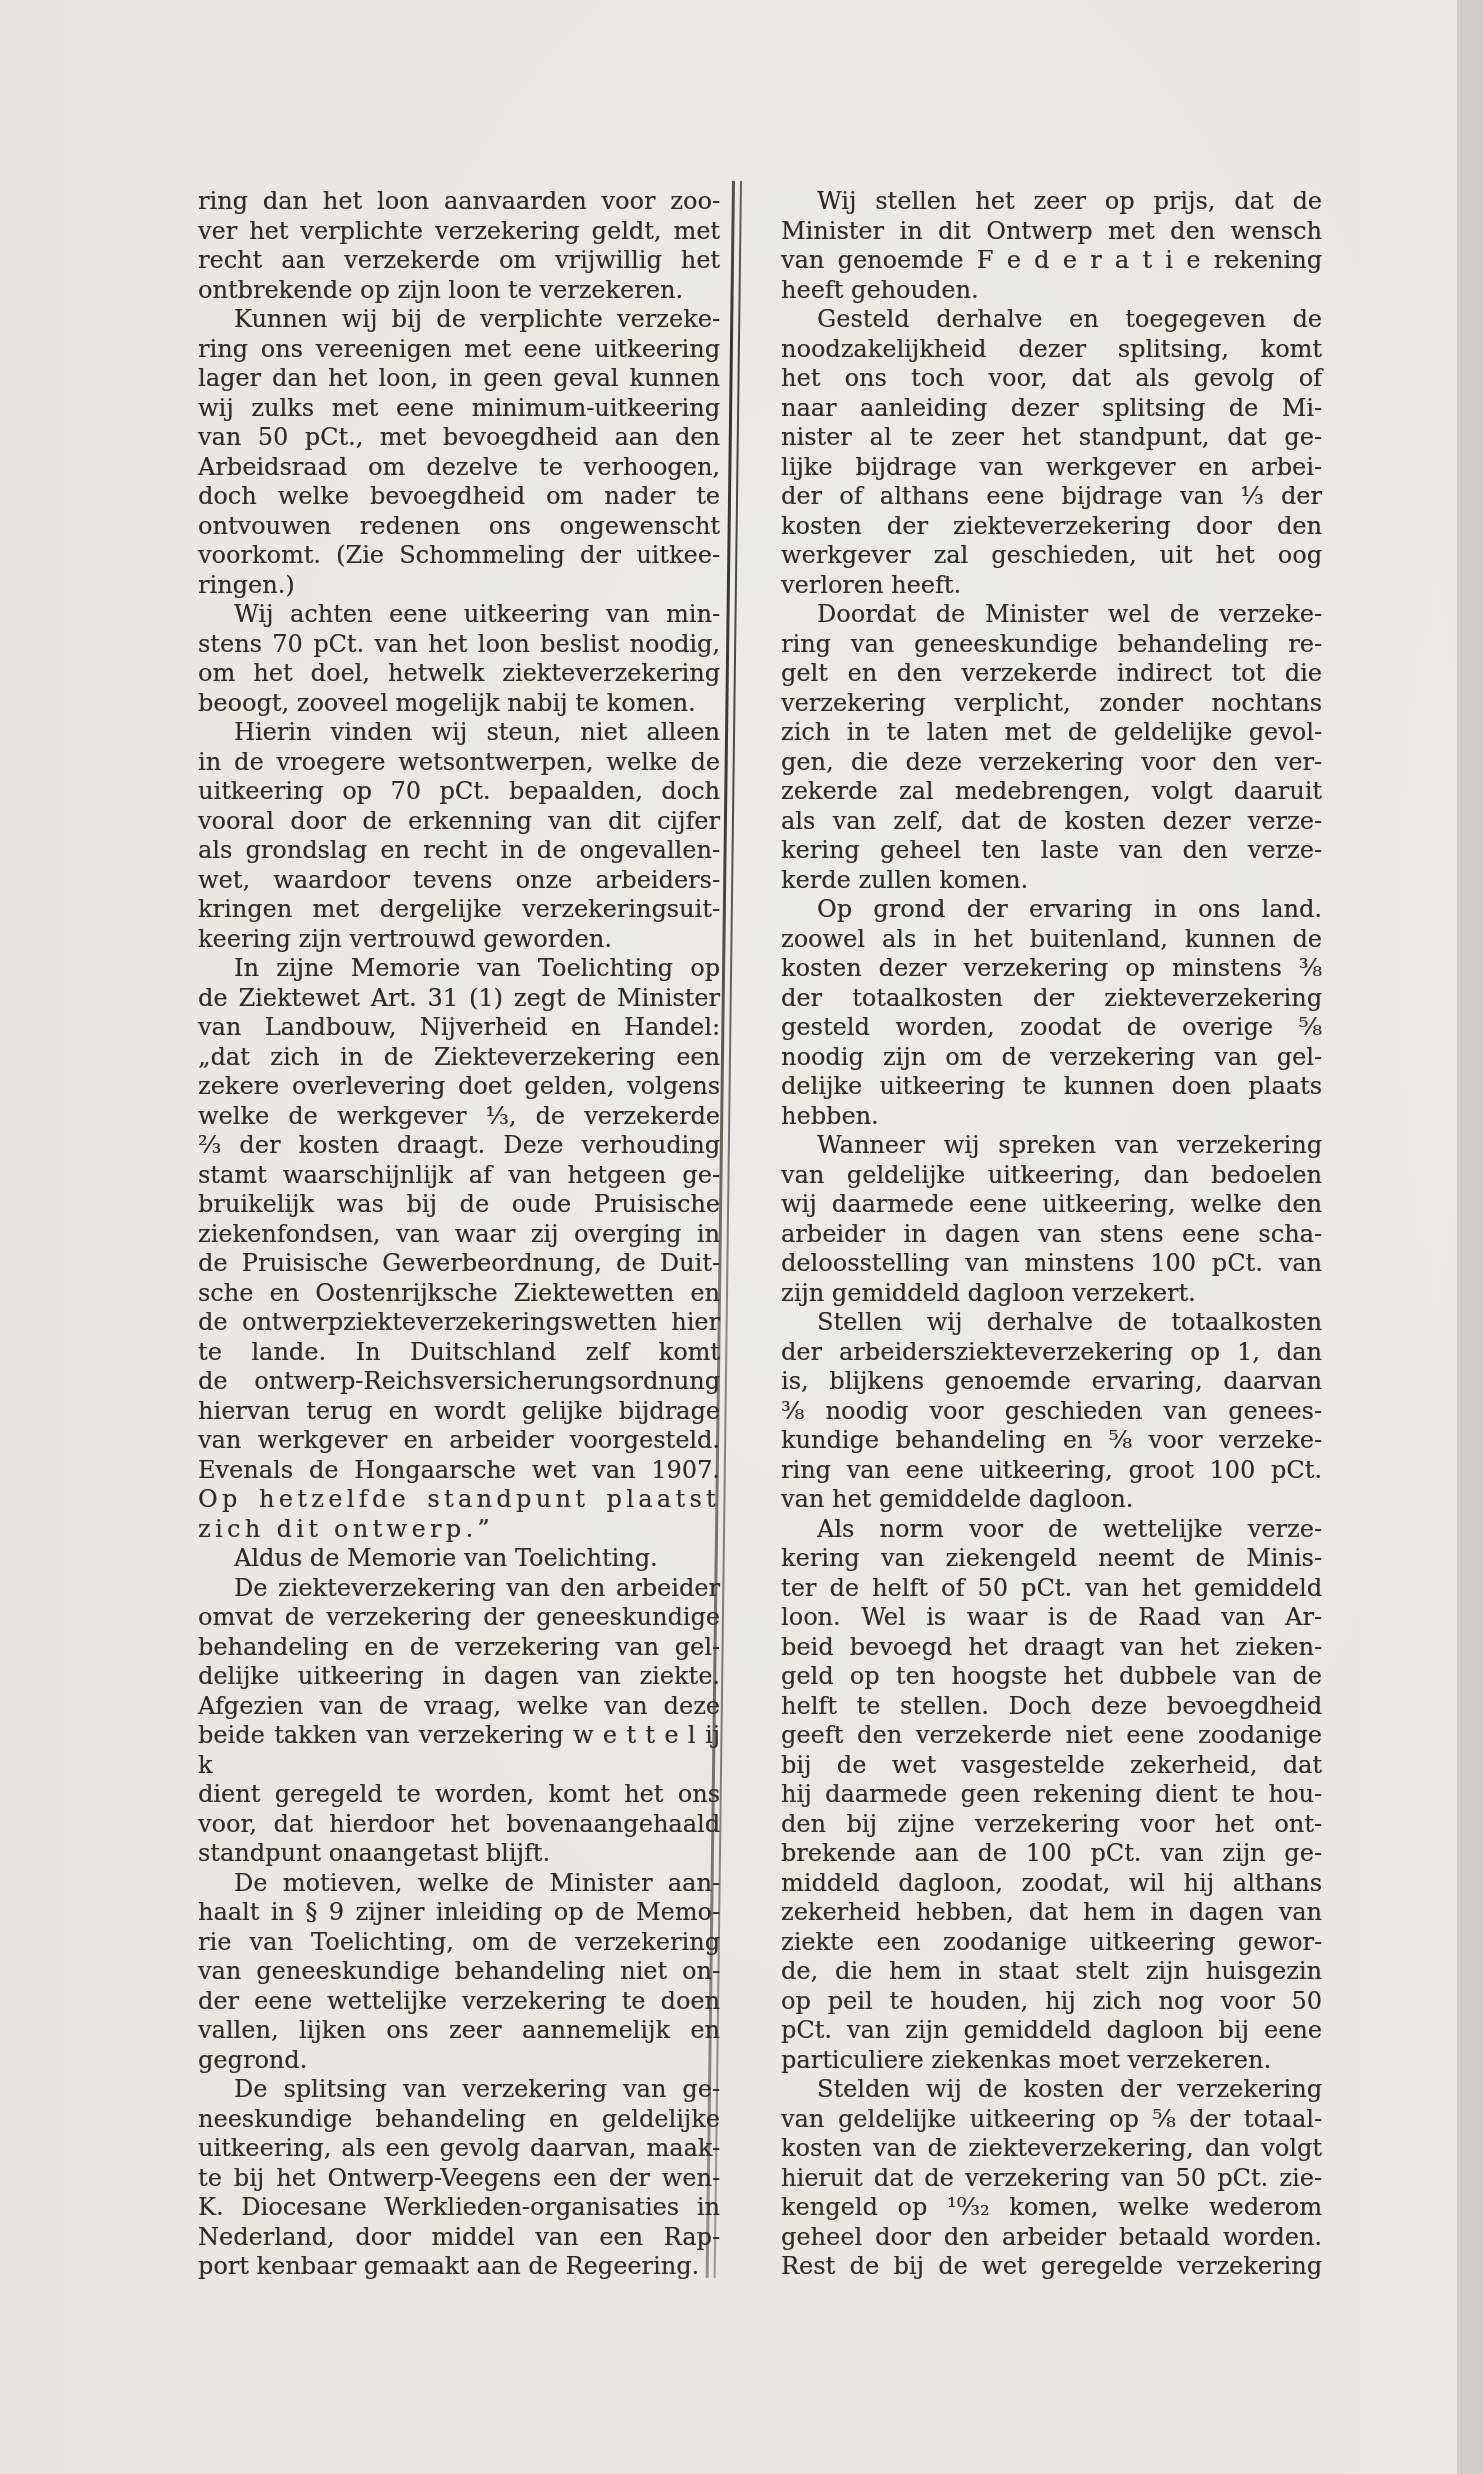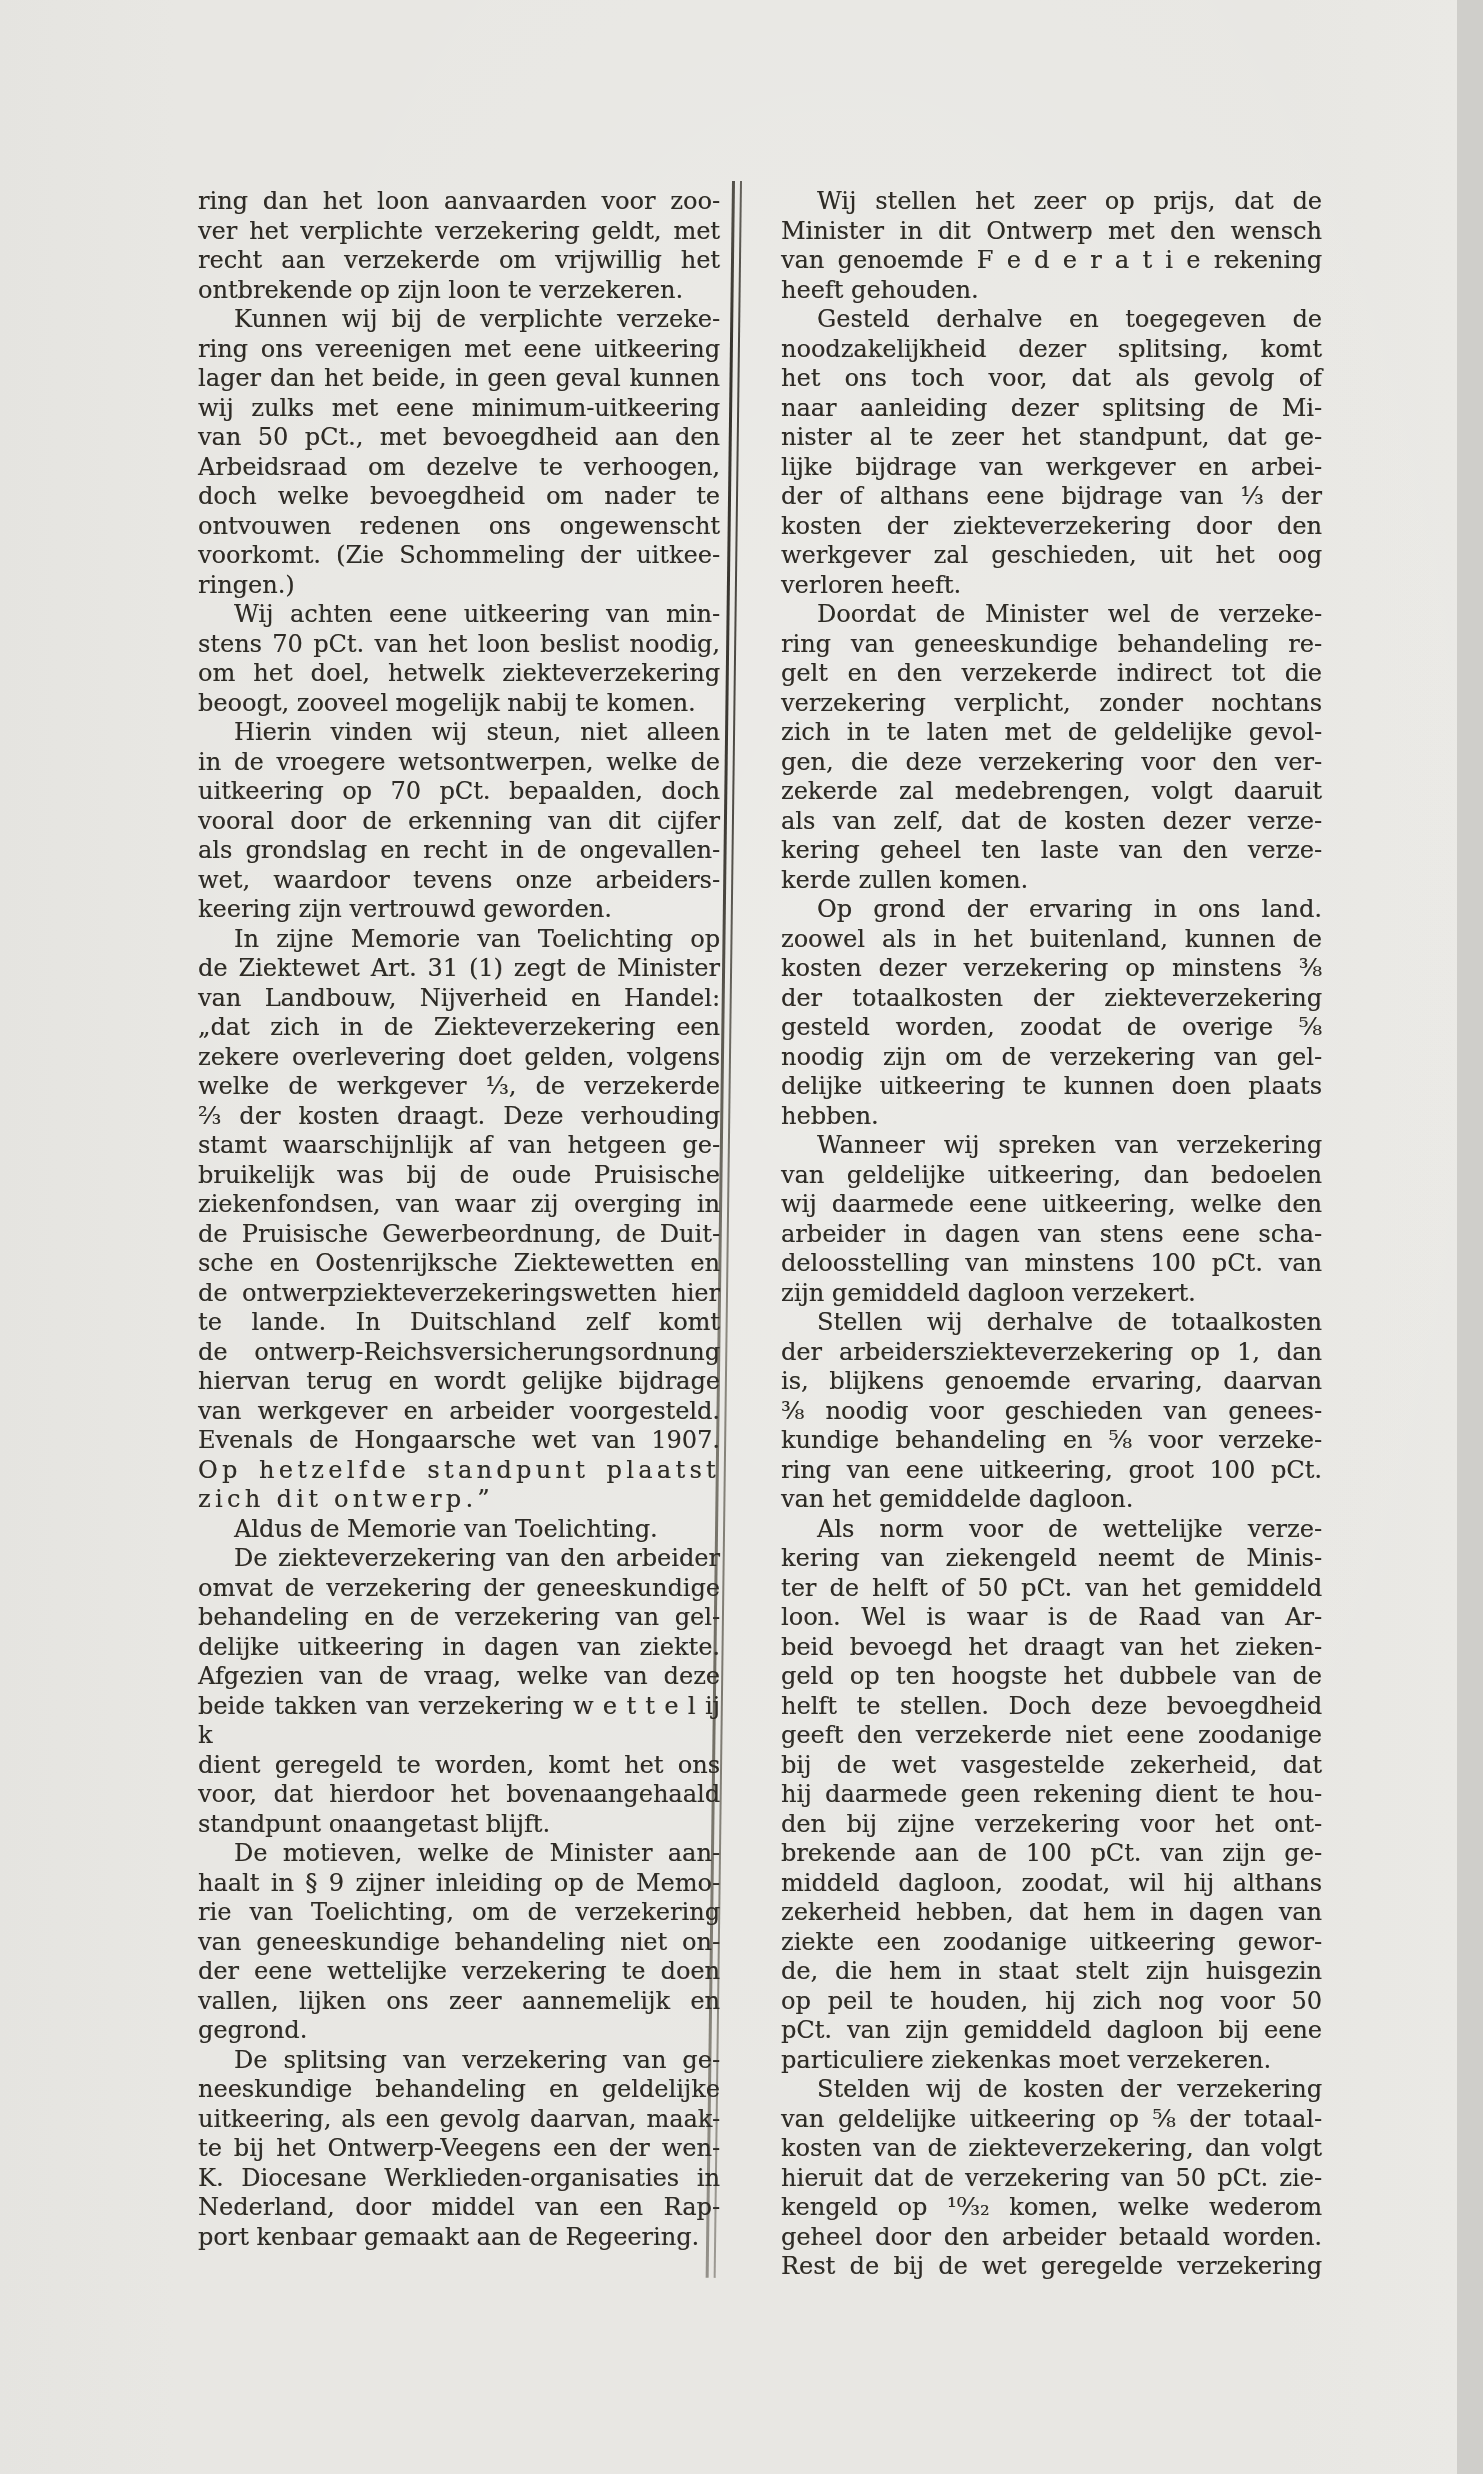--- a/index.html
+++ b/index.html
@@ -68,38 +68,39 @@
 
 <div class="page">
   <div class="col-rule"></div>
   <div class="col col-left">
       <div class="line">ring dan het loon aanvaarden voor zoo-</div>
       <div class="line">ver het verplichte verzekering geldt, met</div>
       <div class="line">recht aan verzekerde om vrijwillig het</div>
       <div class="line end">ontbrekende op zijn loon te verzekeren.</div>
       <div class="line indent">Kunnen wij bij de verplichte verzeke-</div>
       <div class="line">ring ons vereenigen met eene uitkeering</div>
-      <div class="line">lager dan het beide, in geen geval kunnen</div>
+      <div class="line">lager dan het loon, in geen geval kunnen</div>
       <div class="line">wij zulks met eene minimum-uitkeering</div>
       <div class="line">van 50 pCt., met bevoegdheid aan den</div>
       <div class="line">Arbeidsraad om dezelve te verhoogen,</div>
       <div class="line">doch welke bevoegdheid om nader te</div>
       <div class="line">ontvouwen redenen ons ongewenscht</div>
       <div class="line">voorkomt. (Zie Schommeling der uitkee-</div>
       <div class="line end">ringen.)</div>
       <div class="line indent">Wij achten eene uitkeering van min-</div>
       <div class="line">stens 70 pCt. van het loon beslist noodig,</div>
       <div class="line">om het doel, hetwelk ziekteverzekering</div>
       <div class="line end">beoogt, zooveel mogelijk nabij te komen.</div>
       <div class="line indent">Hierin vinden wij steun, niet alleen</div>
       <div class="line">in de vroegere wetsontwerpen, welke de</div>
       <div class="line">uitkeering op 70 pCt. bepaalden, doch</div>
       <div class="line">vooral door de erkenning van dit cijfer</div>
       <div class="line">als grondslag en recht in de ongevallen-</div>
       <div class="line">wet, waardoor tevens onze arbeiders-</div>
+      <div class="line">kringen met dergelijke verzekeringsuit-</div>
       <div class="line end">keering zijn vertrouwd geworden.</div>
       <div class="line indent">In zijne Memorie van Toelichting op</div>
       <div class="line">de Ziektewet Art. 31 (1) zegt de Minister</div>
       <div class="line">van Landbouw, Nijverheid en Handel:</div>
       <div class="line">„dat zich in de Ziekteverzekering een</div>
       <div class="line">zekere overlevering doet gelden, volgens</div>
       <div class="line">welke de werkgever ⅓, de verzekerde</div>
       <div class="line">⅔ der kosten draagt. Deze verhouding</div>
       <div class="line">stamt waarschijnlijk af van hetgeen ge-</div>
       <div class="line">bruikelijk was bij de oude Pruisische</div>

